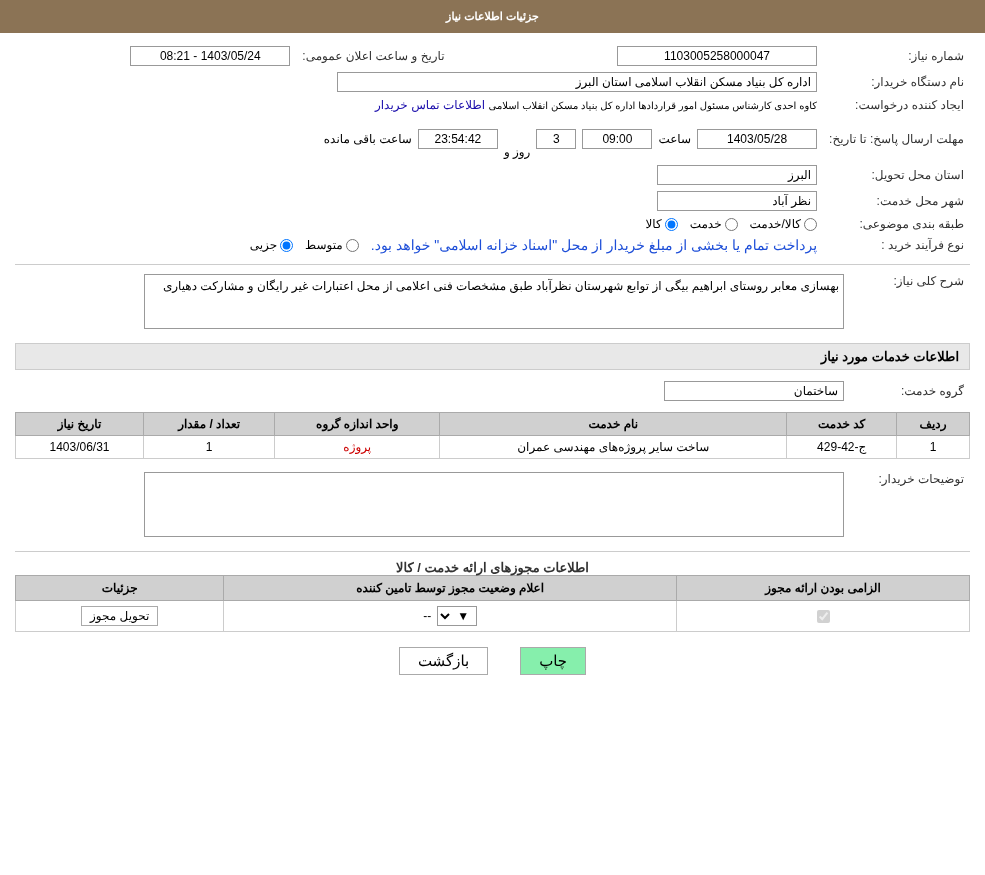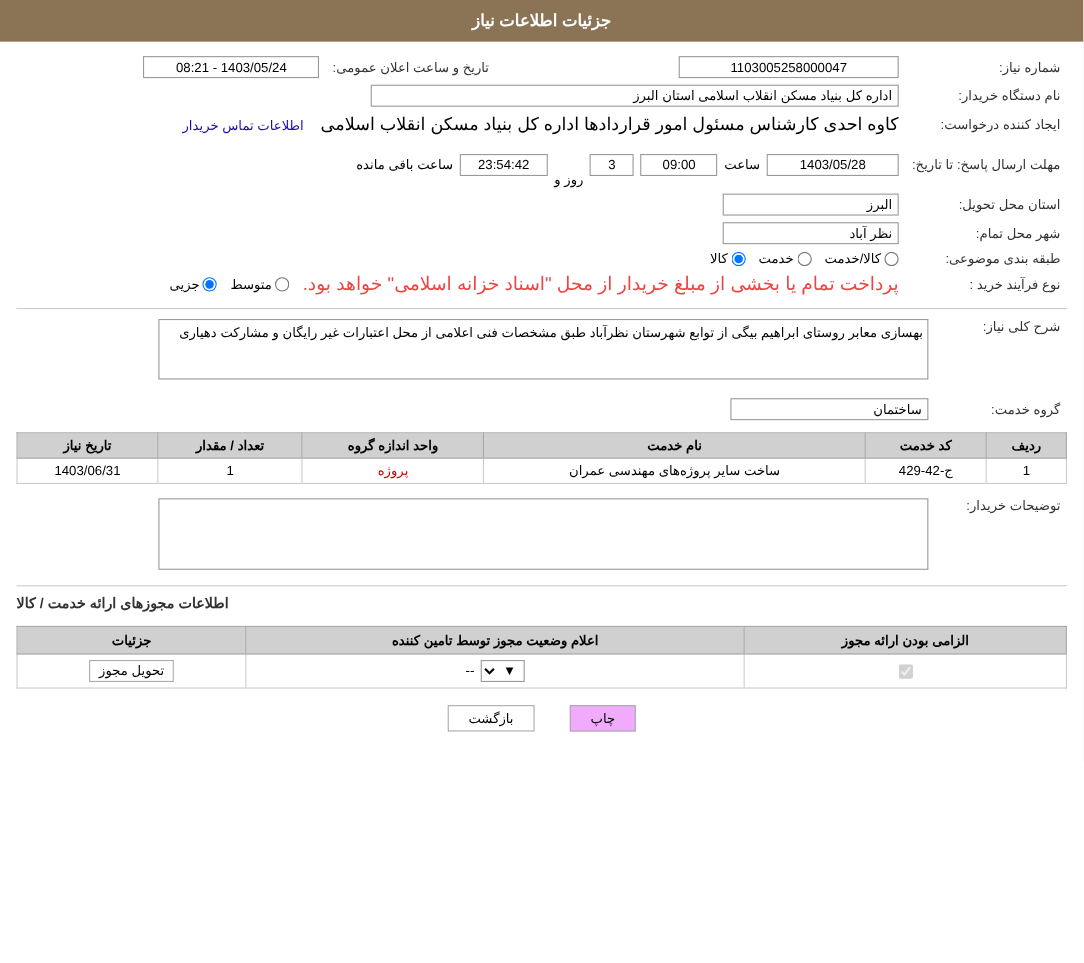--- a/index.html
+++ b/index.html
@@ -13,21 +13,21 @@
       width: 985px;
       min-height: 875px;
       background: #fff;
       margin: 0 auto;
     }
     .header-bar {
       background: #8B7355;
       color: #fff;
       text-align: center;
       padding: 10px 0;
-      font-size: 15px;
+      font-size: 11px;
       font-weight: bold;
     }
     .main-content {
       padding: 10px 15px;
       background: #fff;
     }
     .info-table {
       width: 100%;
       border-collapse: collapse;
       margin-bottom: 8px;
@@ -112,22 +112,22 @@
       font-size: 12px;
     }
     .services-table .link-red { color: #c00; text-decoration: none; }
     .permits-section {
       margin-top: 8px;
     }
     .permits-section-title {
       color: #333;
       font-size: 13px;
       font-weight: bold;
-      text-align: left;
-      margin-bottom: 13px;
+      text-align: center;
+      margin-bottom: 0;
     }
     .permits-table {
       width: 100%;
       border-collapse: collapse;
       margin-bottom: 10px;
     }
     .permits-table th {
       background: #d0d0d0;
       border: 1px solid #aaa;
       padding: 5px 8px;
@@ -143,27 +143,27 @@
     .btn-view {
       background: #fff;
       border: 1px solid #aaa;
       padding: 2px 8px;
       font-size: 12px;
       cursor: pointer;
       font-family: Tahoma, Arial, sans-serif;
     }
     .btn-action {
       padding: 4px 18px;
-      font-size: 12px;
+      font-size: 15px;
       cursor: pointer;
       font-family: Tahoma, Arial, sans-serif;
       border: 1px solid #aaa;
     }
     .btn-print {
-      background: #f0abfc;
+      background: #86efac;
       margin-left: 24px;
     }
     .btn-back {
       background: #fff;
     }
     .footer-buttons {
       text-align: center;
       margin: 15px 0;
       display: flex;
       justify-content: center;
@@ -214,21 +214,21 @@
       </tr>
       <tr>
         <td class="label-cell">نام دستگاه خریدار:</td>
         <td class="value-cell" colspan="3">
           <input type="text" class="input-box" readonly="" style="width: 480px; text-align: right;" value="اداره کل بنیاد مسکن انقلاب اسلامی استان البرز">
         </td>
       </tr>
       <tr>
         <td class="label-cell">ایجاد کننده درخواست:</td>
         <td class="value-cell" colspan="3">
-          <span style="font-size:16px; margin-left:12px;">کاوه احدی کارشناس مسئول امور قراردادها اداره کل بنیاد مسکن انقلاب اسلامی</span>
+          <span style="font-size:10px; margin-left:0;">کاوه احدی کارشناس مسئول امور قراردادها اداره کل بنیاد مسکن انقلاب اسلامی</span>
           <a href="#" class="link-blue">اطلاعات تماس خریدار</a>
         </td>
       </tr>
       <tr>
         <td class="label-cell">مهلت ارسال پاسخ: تا تاریخ:</td>
         <td class="value-cell" colspan="3">
           <div class="time-remaining-row">
             <input type="text" class="input-box input-date" readonly="" style="width: 120px; text-align: center;" value="1403/05/28">
             <span style="font-size:12px;">ساعت</span>
             <input type="text" class="input-box" readonly="" style="width: 70px; text-align: center;" value="09:00">
@@ -239,21 +239,21 @@
           </div>
         </td>
       </tr>
       <tr>
         <td class="label-cell">استان محل تحویل:</td>
         <td class="value-cell" colspan="3">
           <input type="text" class="input-box" readonly="" style="width: 160px; text-align: right;" value="البرز">
         </td>
       </tr>
       <tr>
-        <td class="label-cell">شهر محل تمام:</td>
+        <td class="label-cell">شهر محل خدمت:</td>
         <td class="value-cell" colspan="3">
           <input type="text" class="input-box" readonly="" style="width: 160px; text-align: right;" value="نظر آباد">
         </td>
       </tr>
       <tr>
         <td class="label-cell">طبقه بندی موضوعی:</td>
         <td class="value-cell" colspan="3">
           <div class="radio-group">
             <label class="radio-label">
               <input type="radio" name="category" style="">
@@ -267,21 +267,21 @@
               <input type="radio" name="category" checked="" style="">
               <span>کالا</span>
             </label>
           </div>
         </td>
       </tr>
       <tr>
         <td class="label-cell">نوع فرآیند خرید :</td>
         <td class="value-cell" colspan="3">
           <div class="radio-group">
-            <span style="font-size:17px; color:#ef4444;">پرداخت تمام یا بخشی از مبلغ خریدار از محل "اسناد خزانه اسلامی" خواهد بود.</span>
+            <span style="font-size:14px; color:#1d4ed8;">پرداخت تمام یا بخشی از مبلغ خریدار از محل "اسناد خزانه اسلامی" خواهد بود.</span>
             <label class="radio-label">
               <input type="radio" name="process" style="">
               <span>متوسط</span>
             </label>
             <label class="radio-label">
               <input type="radio" name="process" checked="" style="">
               <span>جزیی</span>
             </label>
           </div>
         </td>
@@ -295,20 +295,23 @@
       <tbody>
           <tr>
         <td class="label-cell" style="width:120px; vertical-align:top;">شرح کلی نیاز:</td>
         <td class="value-cell">
           <textarea class="textarea-box" readonly="" style="width: 700px; height: 55px;">بهسازی معابر روستای ابراهیم بیگی از توابع شهرستان نظرآباد طبق مشخصات فنی اعلامی از محل اعتبارات غیر رایگان و مشارکت دهیاری</textarea>
         </td>
       </tr>
     </tbody>
       </table>
 
+    <div class="section-header">
+      <span>اطلاعات خدمات مورد نیاز</span>
+    </div>
 
     <table class="info-table">
       <tbody>
           <tr>
         <td class="label-cell" style="width:120px;">گروه خدمت:</td>
         <td class="value-cell">
           <input type="text" class="input-box" readonly="" style="width: 180px; text-align: right;" value="ساختمان">
         </td>
       </tr>
     </tbody>

